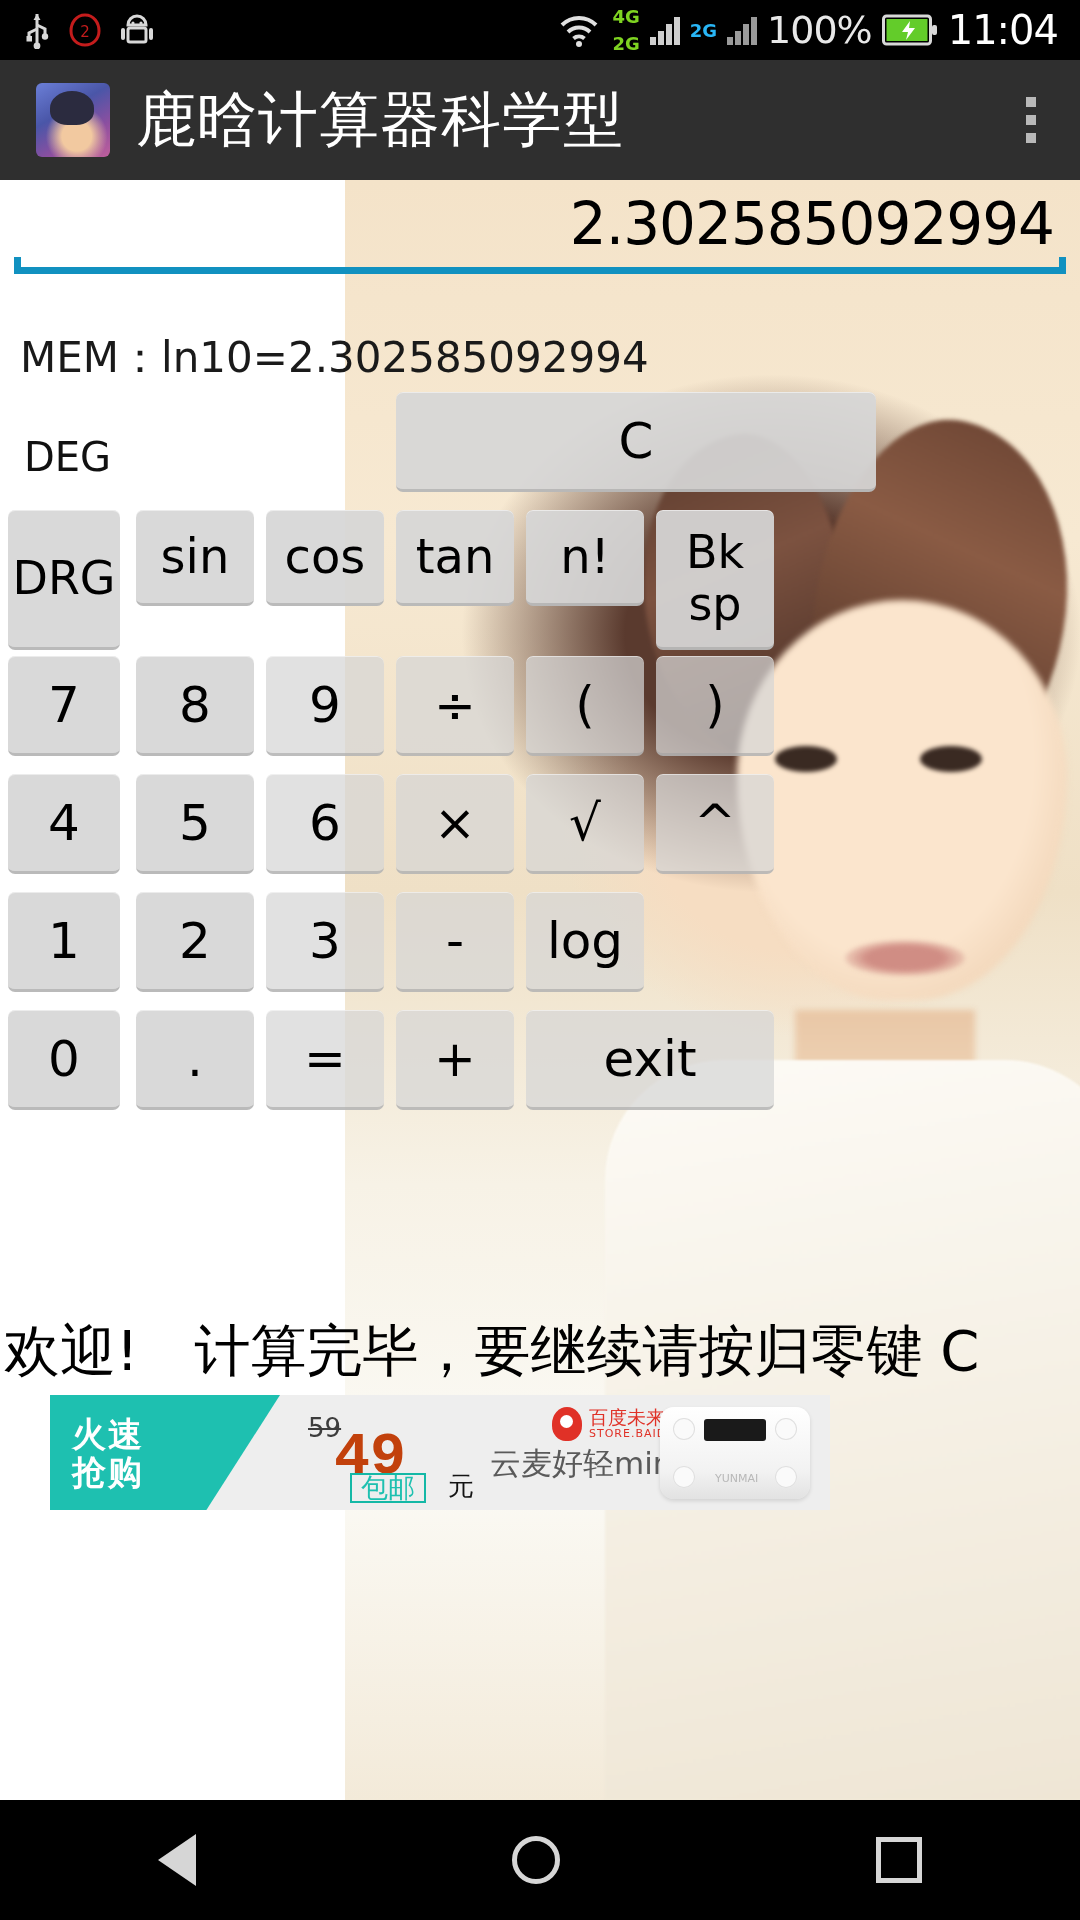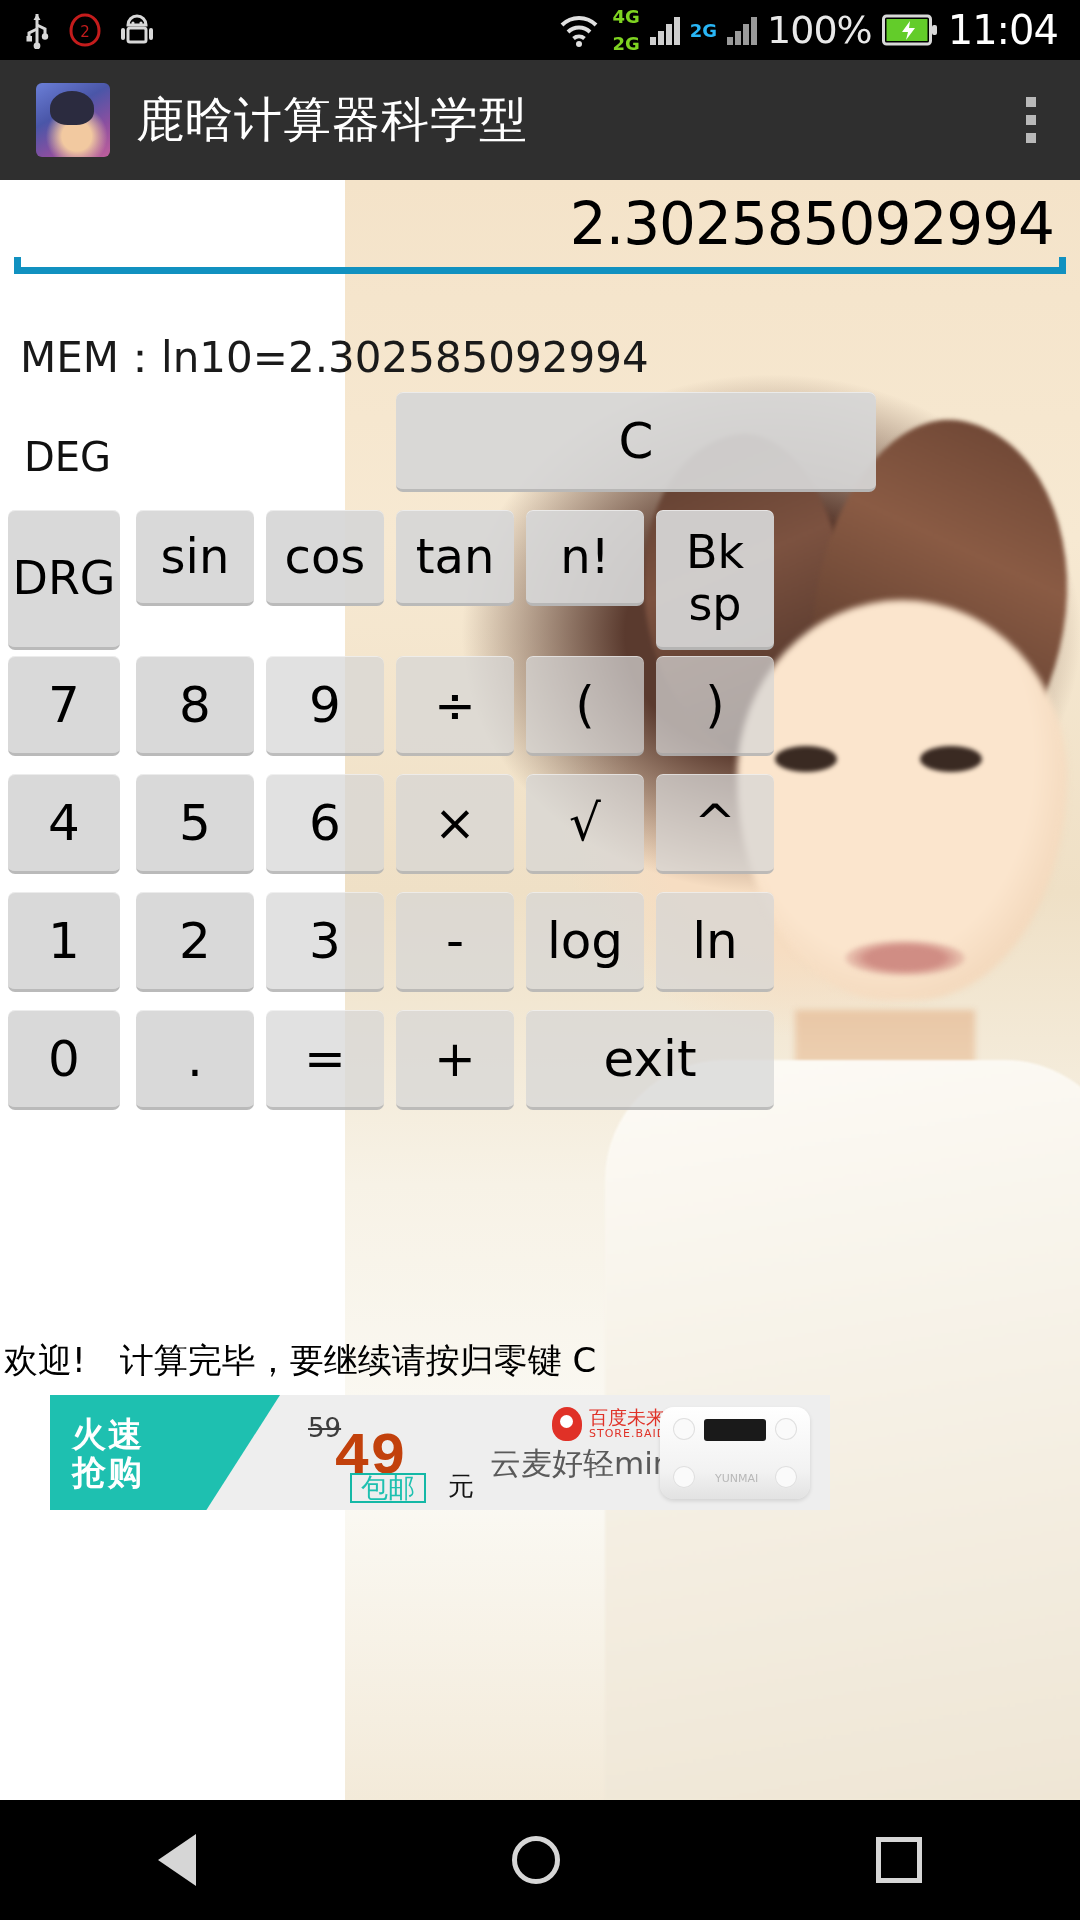--- a/index.html
+++ b/index.html
@@ -42,21 +42,21 @@
     background:
       radial-gradient(circle at 55% 72%, #f2c9a0 0 22%, rgba(242,201,160,0) 46%),
       linear-gradient(150deg, #6b7fd7 0%, #4a56a8 38%, #8d4fa0 70%, #c0609c 100%);
     position: relative; overflow: hidden; flex: none;
   }
   .appbar-avatar::after {
     content: ""; position: absolute; left: 14px; top: 8px; width: 44px; height: 34px;
     background: #2b2b3f; border-radius: 50% 50% 40% 40%;
   }
   .appbar-title {
-    color: #ffffff; font-size: 48px; margin-left: 26px; letter-spacing: 1px;
+    color: #ffffff; font-size: 60px; margin-left: 26px; letter-spacing: 1px;
     font-family: "DejaVu Sans", sans-serif; white-space: nowrap;
   }
   .overflow { margin-left: auto; margin-right: 44px; display: flex; flex-direction: column; gap: 8px; }
   .overflow span { display: block; width: 10px; height: 10px; background: #b9b9b9; }
 
   
   .bgphoto {
     position: absolute; left: 345px; top: 180px; width: 735px; height: 1620px;
     overflow: hidden; pointer-events: none;
   }
@@ -159,22 +159,22 @@
   .c1 { left: 136px; width: 118px; }
   .c2 { left: 266px; width: 118px; }
   .c3 { left: 396px; width: 118px; }
   .c4 { left: 526px; width: 118px; }
   .c5 { left: 656px; width: 118px; }
   .cwide { left: 526px; width: 248px; }
   .kh { top: 0px; height: 100px; }
 
   
   .statusmsg {
-    position: absolute; left: 4px; top: 1314px; font-size: 34px; color: #000000;
-    font-family: "DejaVu Sans", sans-serif; white-space: nowrap; margin-top: 24px;
+    position: absolute; left: 4px; top: 1314px; font-size: 56px; color: #000000;
+    font-family: "DejaVu Sans", sans-serif; white-space: nowrap;
   }
 
   
   .ad {
     position: absolute; left: 50px; top: 1395px; width: 780px; height: 115px;
     background: #eeeeee; overflow: hidden;
   }
   .ad-teal {
     position: absolute; left: 0; top: 0; width: 230px; height: 115px;
     background: #1ec0b0; clip-path: polygon(0 0, 100% 0, 68% 100%, 0 100%);
@@ -374,21 +374,20 @@
       <div class="btn kh c4">√</div>
       <div class="btn kh c5">^</div>
     </div>
 
     <div class="krow r4">
       <div class="btn opaque kh c0">1</div>
       <div class="btn opaque kh c1">2</div>
       <div class="btn kh c2">3</div>
       <div class="btn kh c3">-</div>
       <div class="btn kh c4">log</div>
-      <div class="btn kh c5">ln</div>
     </div>
 
     <div class="krow r5">
       <div class="btn opaque kh c0">0</div>
       <div class="btn opaque kh c1">.</div>
       <div class="btn kh c2">=</div>
       <div class="btn kh c3">+</div>
       <div class="btn kh cwide">exit</div>
     </div>
   </div>

